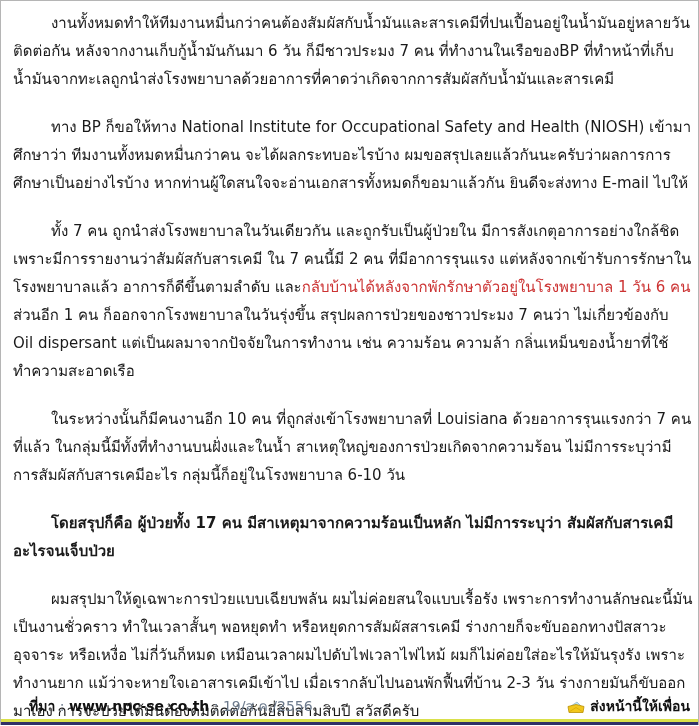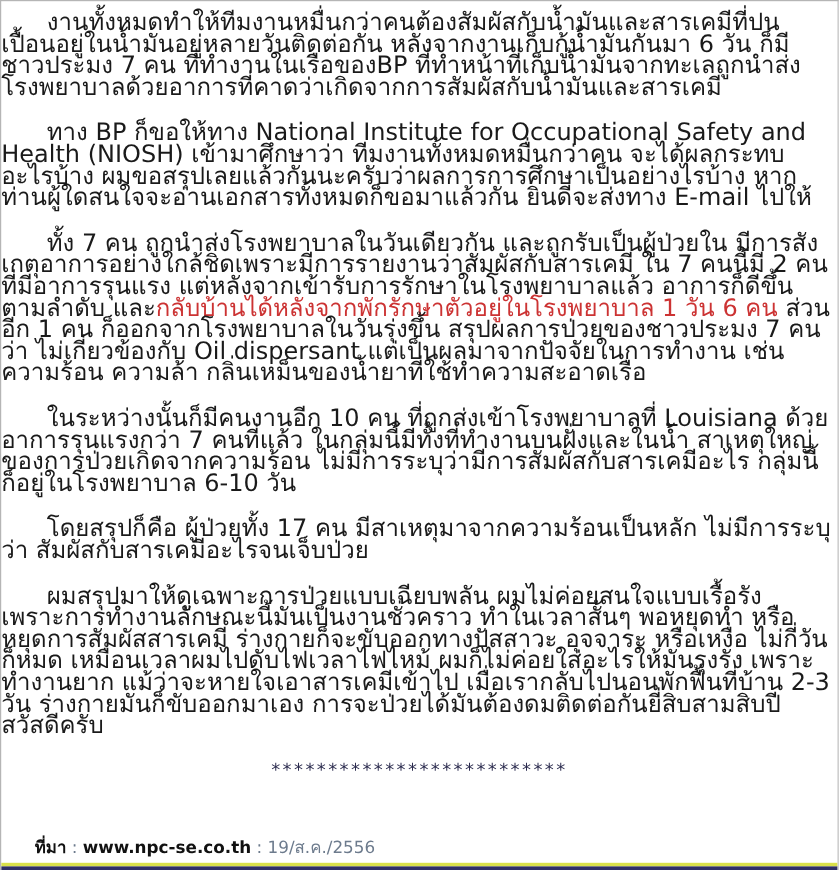--- a/index.html
+++ b/index.html
@@ -8,30 +8,30 @@
     width:697px;height:724px;
     border:1px solid #b5b5b5;
     border-bottom:none;
     background:#fff;
     font-family:"DejaVu Sans","Liberation Sans",sans-serif;
     color:var(--text,#1a1a1a);
     overflow:hidden;
     box-sizing:content-box;
   }
   #content{
-    padding:8px 5px 0 0;
-    font-size:20px;
-    line-height:18px;
+    padding:8px 5px 0 12px;
+    font-size:15px;
+    line-height:28px;
   }
   #content p.para{
     margin:0 0 20px 0;
     text-indent:38px;
     text-align:left;
   }
-  #content p.para.bold{font-weight:normal;}
+  #content p.para.bold{font-weight:bold;}
   #content span.red{color:var(--red,#cc3333);}
   .separator{
     margin-top:16px;
     text-align:center;
     font-size:15px;
     letter-spacing:2px;
     color:#2b2b4e;
   }
   #footer{
     position:absolute;
@@ -84,19 +84,29 @@
       <p class="para"><span>ผมสรุปมาให้ดูเฉพาะการป่วยแบบเฉียบพลัน ผมไม่ค่อยสนใจแบบเรื้อรัง เพราะการทำงานลักษณะนี้มันเป็นงานชั่วคราว ทำในเวลาสั้นๆ พอหยุดทำ หรือหยุดการสัมผัสสารเคมี ร่างกายก็จะขับออกทางปัสสาวะ อุจจาระ หรือเหงื่อ ไม่กี่วันก็หมด เหมือนเวลาผมไปดับไฟเวลาไฟไหม้ ผมก็ไม่ค่อยใส่อะไรให้มันรุงรัง เพราะทำงานยาก แม้ว่าจะหายใจเอาสารเคมีเข้าไป เมื่อเรากลับไปนอนพักฟื้นที่บ้าน 2-3 วัน ร่างกายมันก็ขับออกมาเอง การจะป่วยได้มันต้องดมติดต่อกันยี่สิบสามสิบปี สวัสดีครับ</span></p>
     </div>
 
   <div class="separator">**************************</div>
 
   <div id="footer">
     <div class="source-line">
       <span>ที่มา</span><span class="muted"> : </span><span>www.npc-se.co.th</span><span class="muted"> : </span><span class="muted">19/ส.ค./2556</span>
     </div>
 
+    <a class="send-link">
+      <span class="env">
+        <svg width="18" height="13" viewBox="0 0 18 13">
+          <polygon points="4,6 10,2 14,6 10,9" fill="#bfe3f2" stroke="#7aa7c2" stroke-width="0.6"></polygon>
+          <polygon points="1,6.5 9,4.5 17,6.5 16,12.5 2,12.5" fill="#f2c71d" stroke="#b98f06" stroke-width="0.8"></polygon>
+          <polyline points="2,12 9,7.5 16,12" fill="none" stroke="#d8a908" stroke-width="0.8"></polyline>
+        </svg>
+      </span>
+      <span>ส่งหน้านี้ให้เพื่อน</span>
+    </a>
   </div>
 
   <div class="bars">
     <div class="accent-bar"></div>
     <div class="bottom-bar"></div>
   </div>
 </div>
 
 </body></html>

